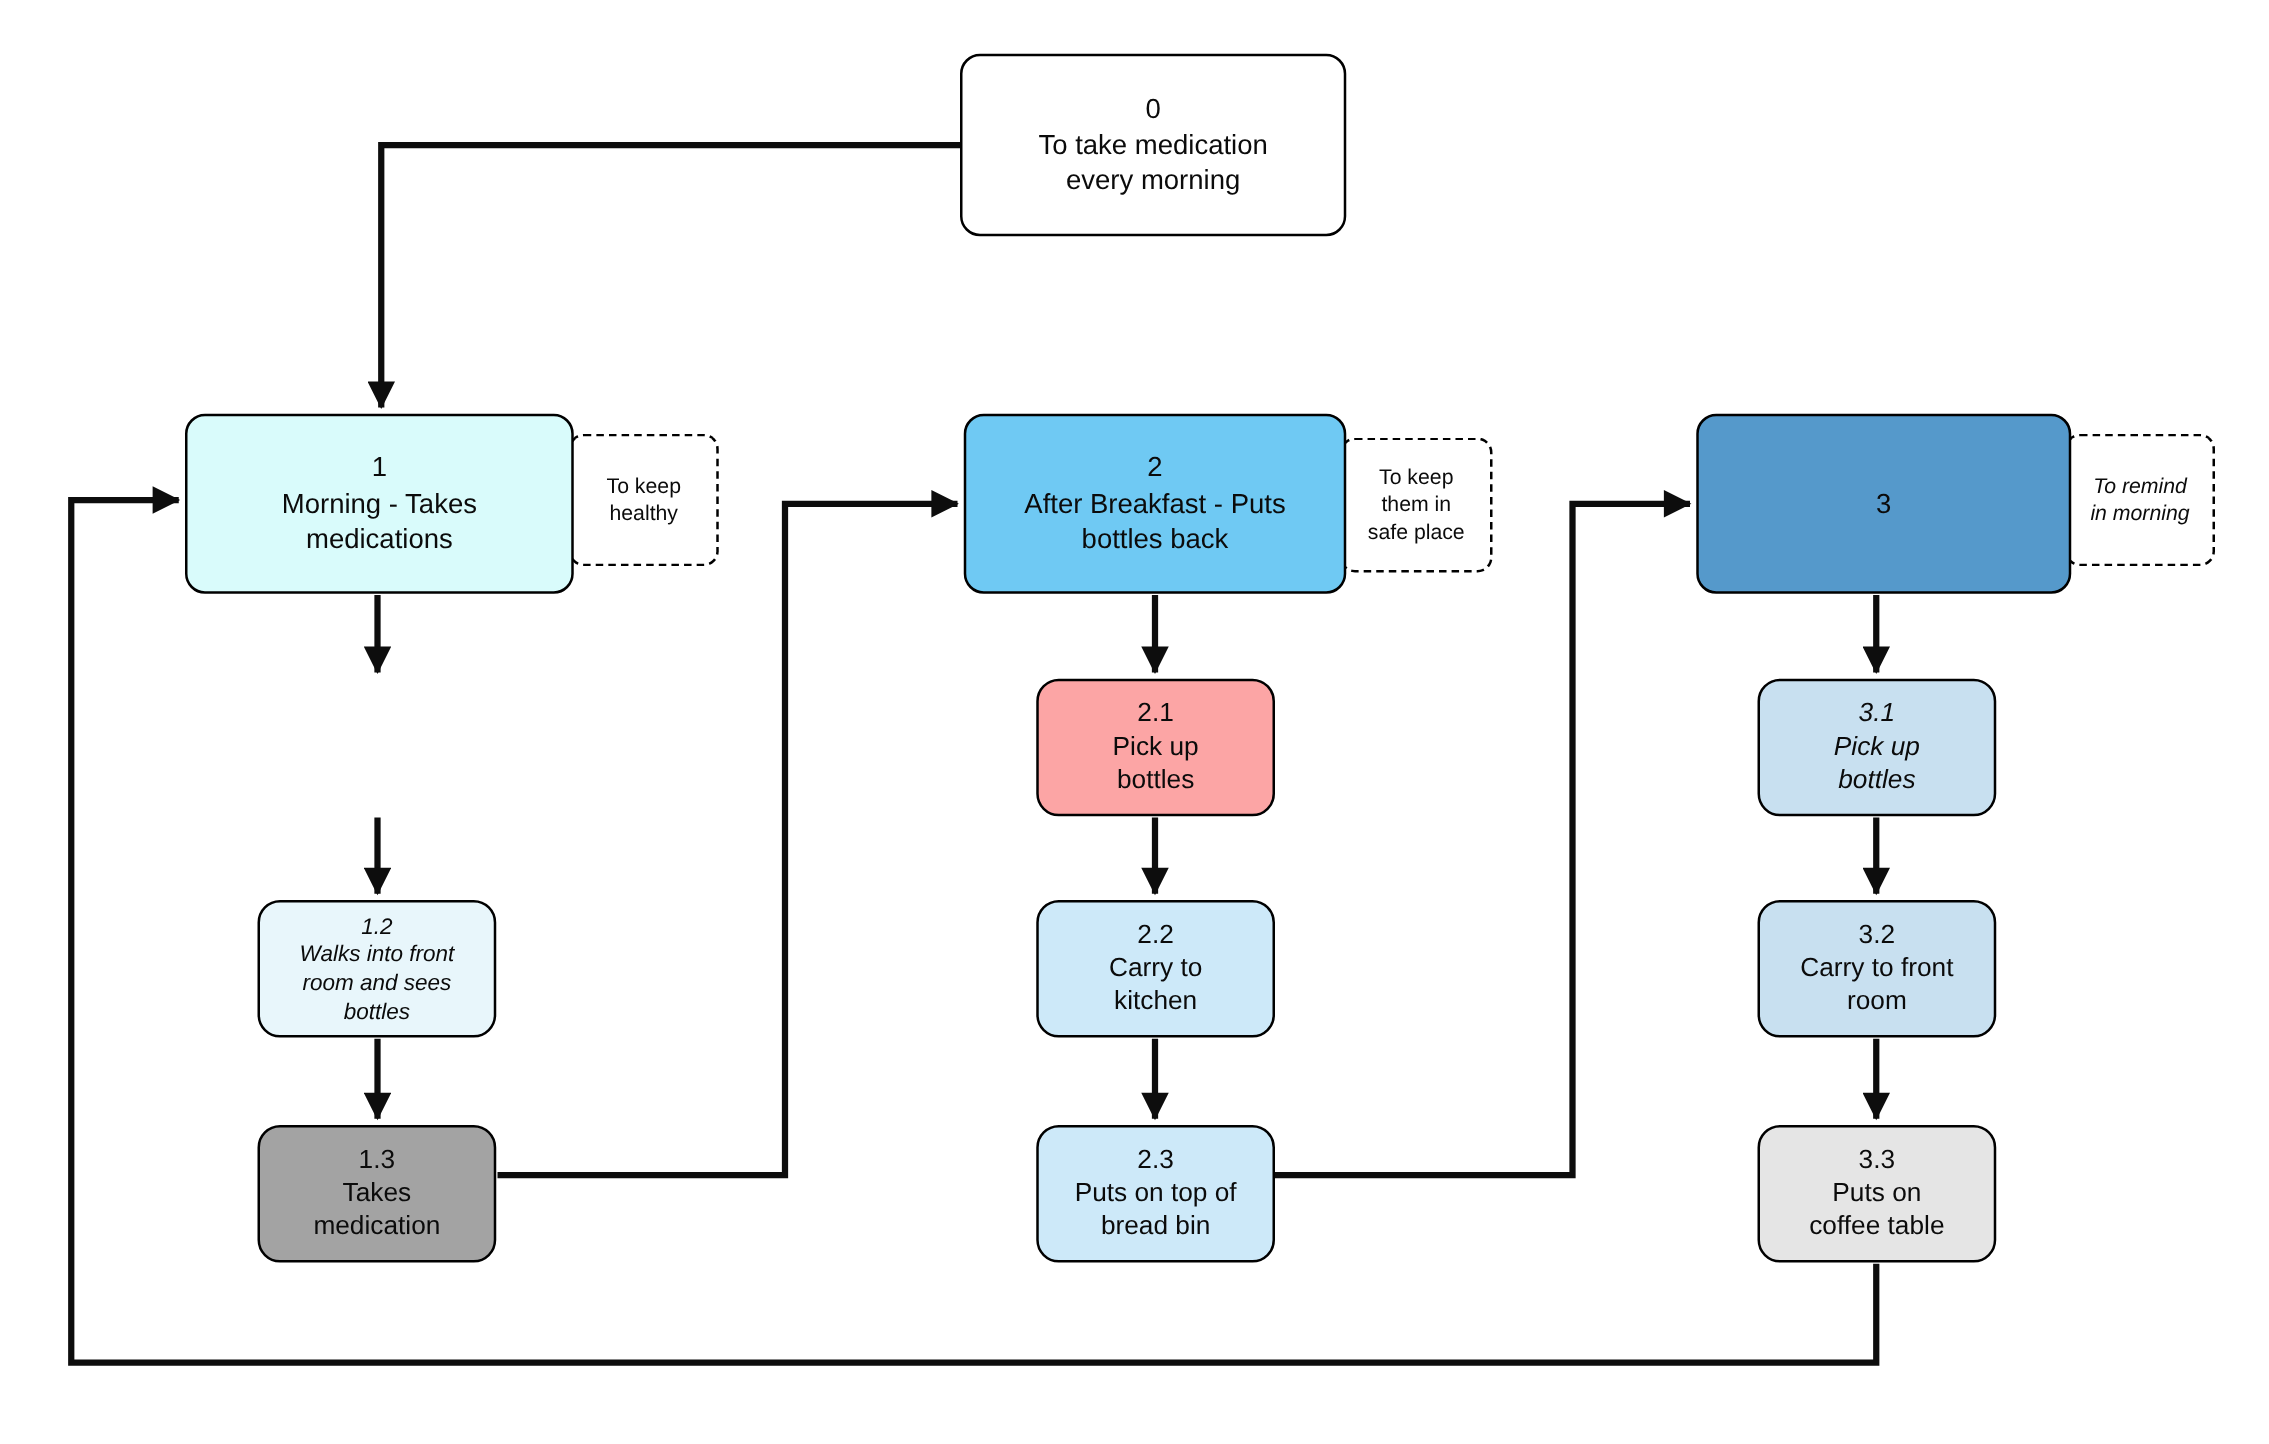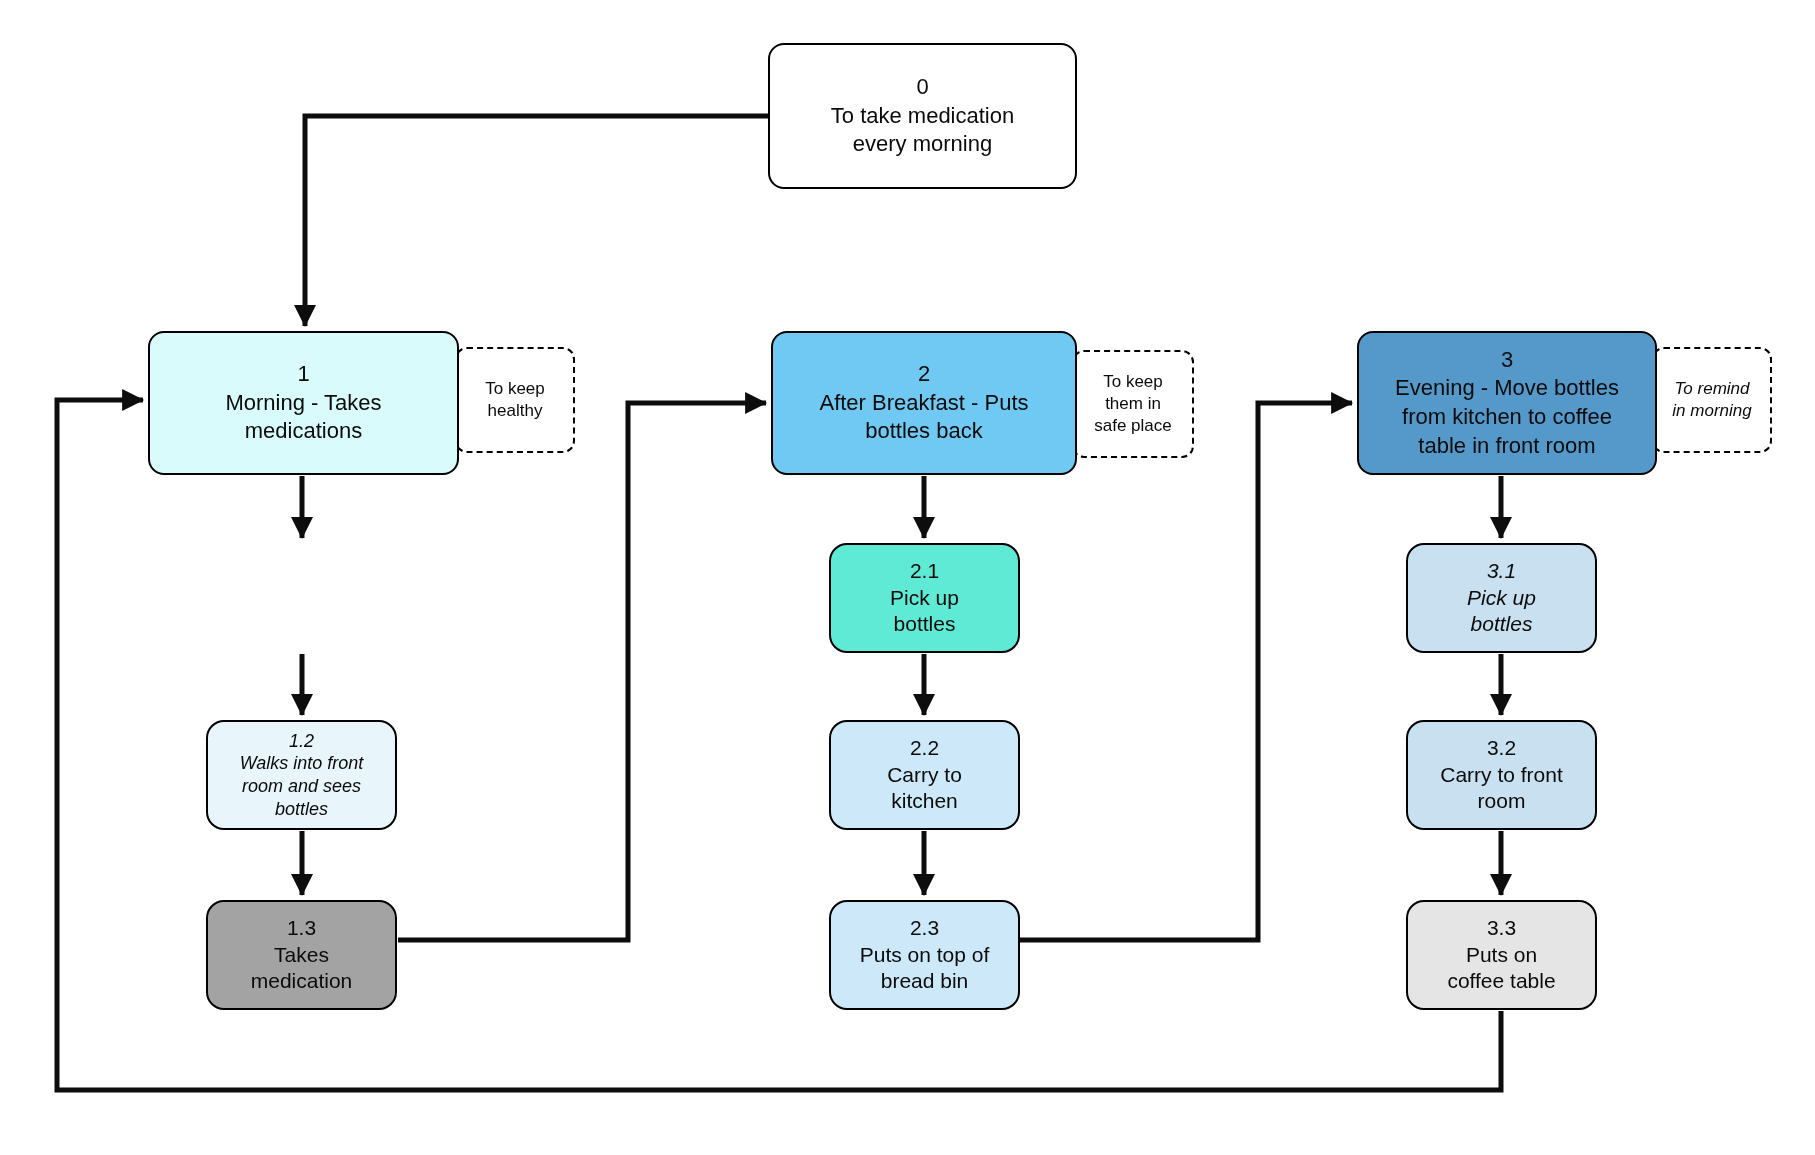--- a/index.html
+++ b/index.html
@@ -75,41 +75,38 @@
     <div class="num">1.3</div>
     <div class="lbl">Takes
 medication</div>
   </div>
 
   <div class="node main box2" style="background-color: rgb(111, 201, 243);">
     <div class="num">2</div>
     <div class="lbl">After Breakfast - Puts
 bottles back</div>
   </div>
-  <div class="node sub s21" style="background-color: #5eead4;">
+  <div class="node sub s21" style="background-color: #fca5a5;">
     <div class="num">2.1</div>
     <div class="lbl">Pick up
 bottles</div>
   </div>
   <div class="node sub s22" style="background-color: rgb(205, 233, 249);">
     <div class="num">2.2</div>
     <div class="lbl">Carry to
 kitchen</div>
   </div>
   <div class="node sub s23" style="background-color: rgb(205, 233, 249);">
     <div class="num">2.3</div>
     <div class="lbl">Puts on top of
 bread bin</div>
   </div>
 
   <div class="node main box3" style="background-color: rgb(85, 153, 203);">
     <div class="num">3</div>
-    <div class="lbl">Evening - Move bottles
-from kitchen to coffee
-table in front room</div>
   </div>
   <div class="node sub s31" style="background-color: rgb(200, 224, 240); font-style: italic;">
     <div class="num">3.1</div>
     <div class="lbl">Pick up
 bottles</div>
   </div>
   <div class="node sub s32" style="background-color: rgb(200, 224, 240);">
     <div class="num">3.2</div>
     <div class="lbl">Carry to front
 room</div>

